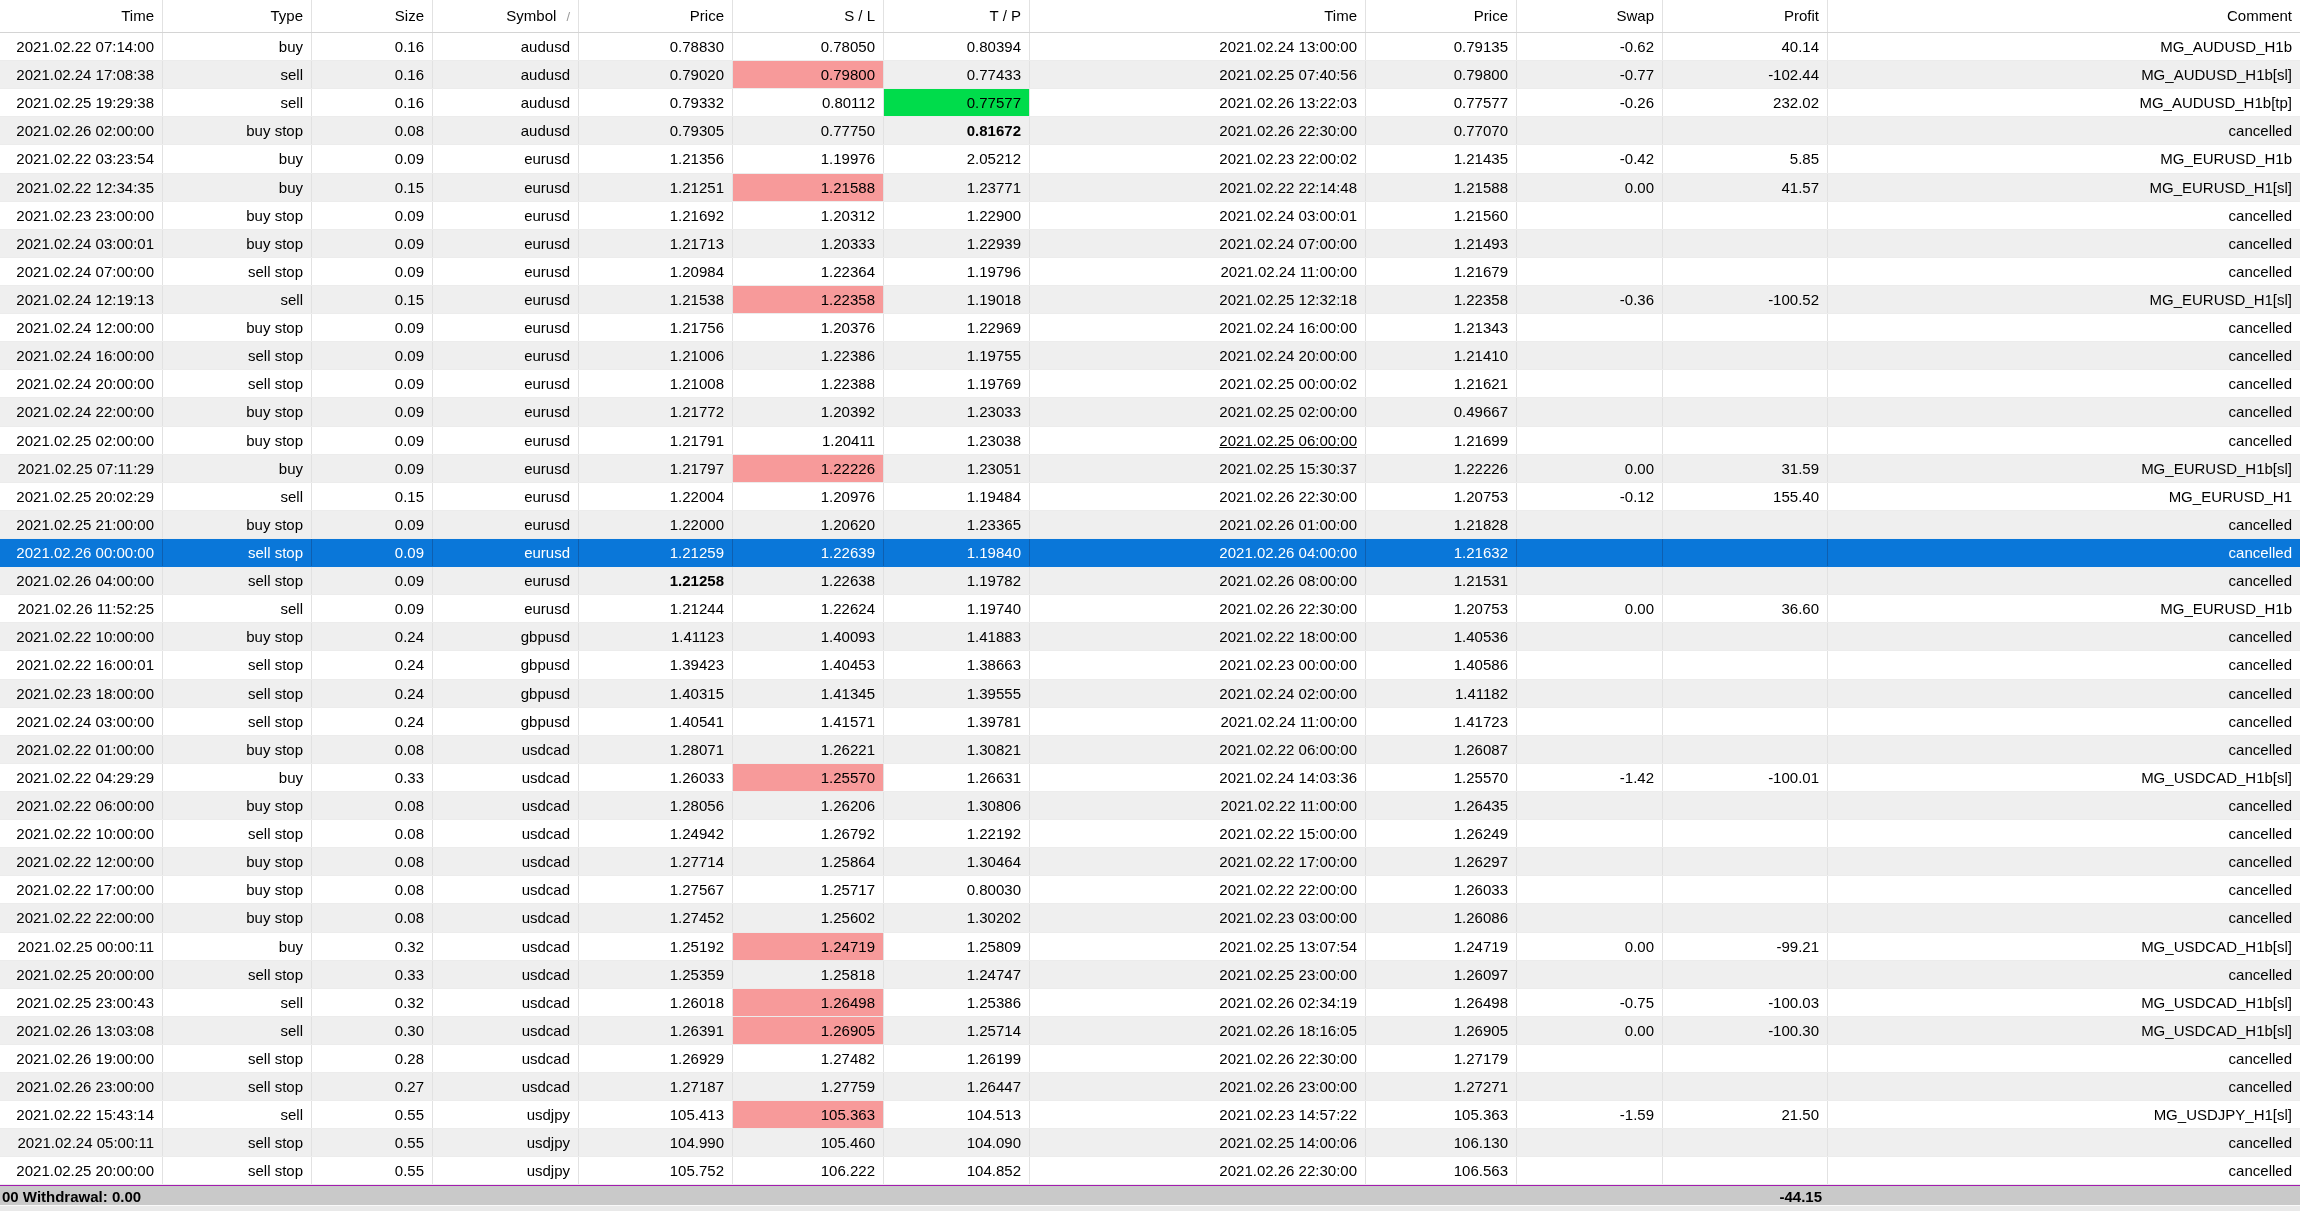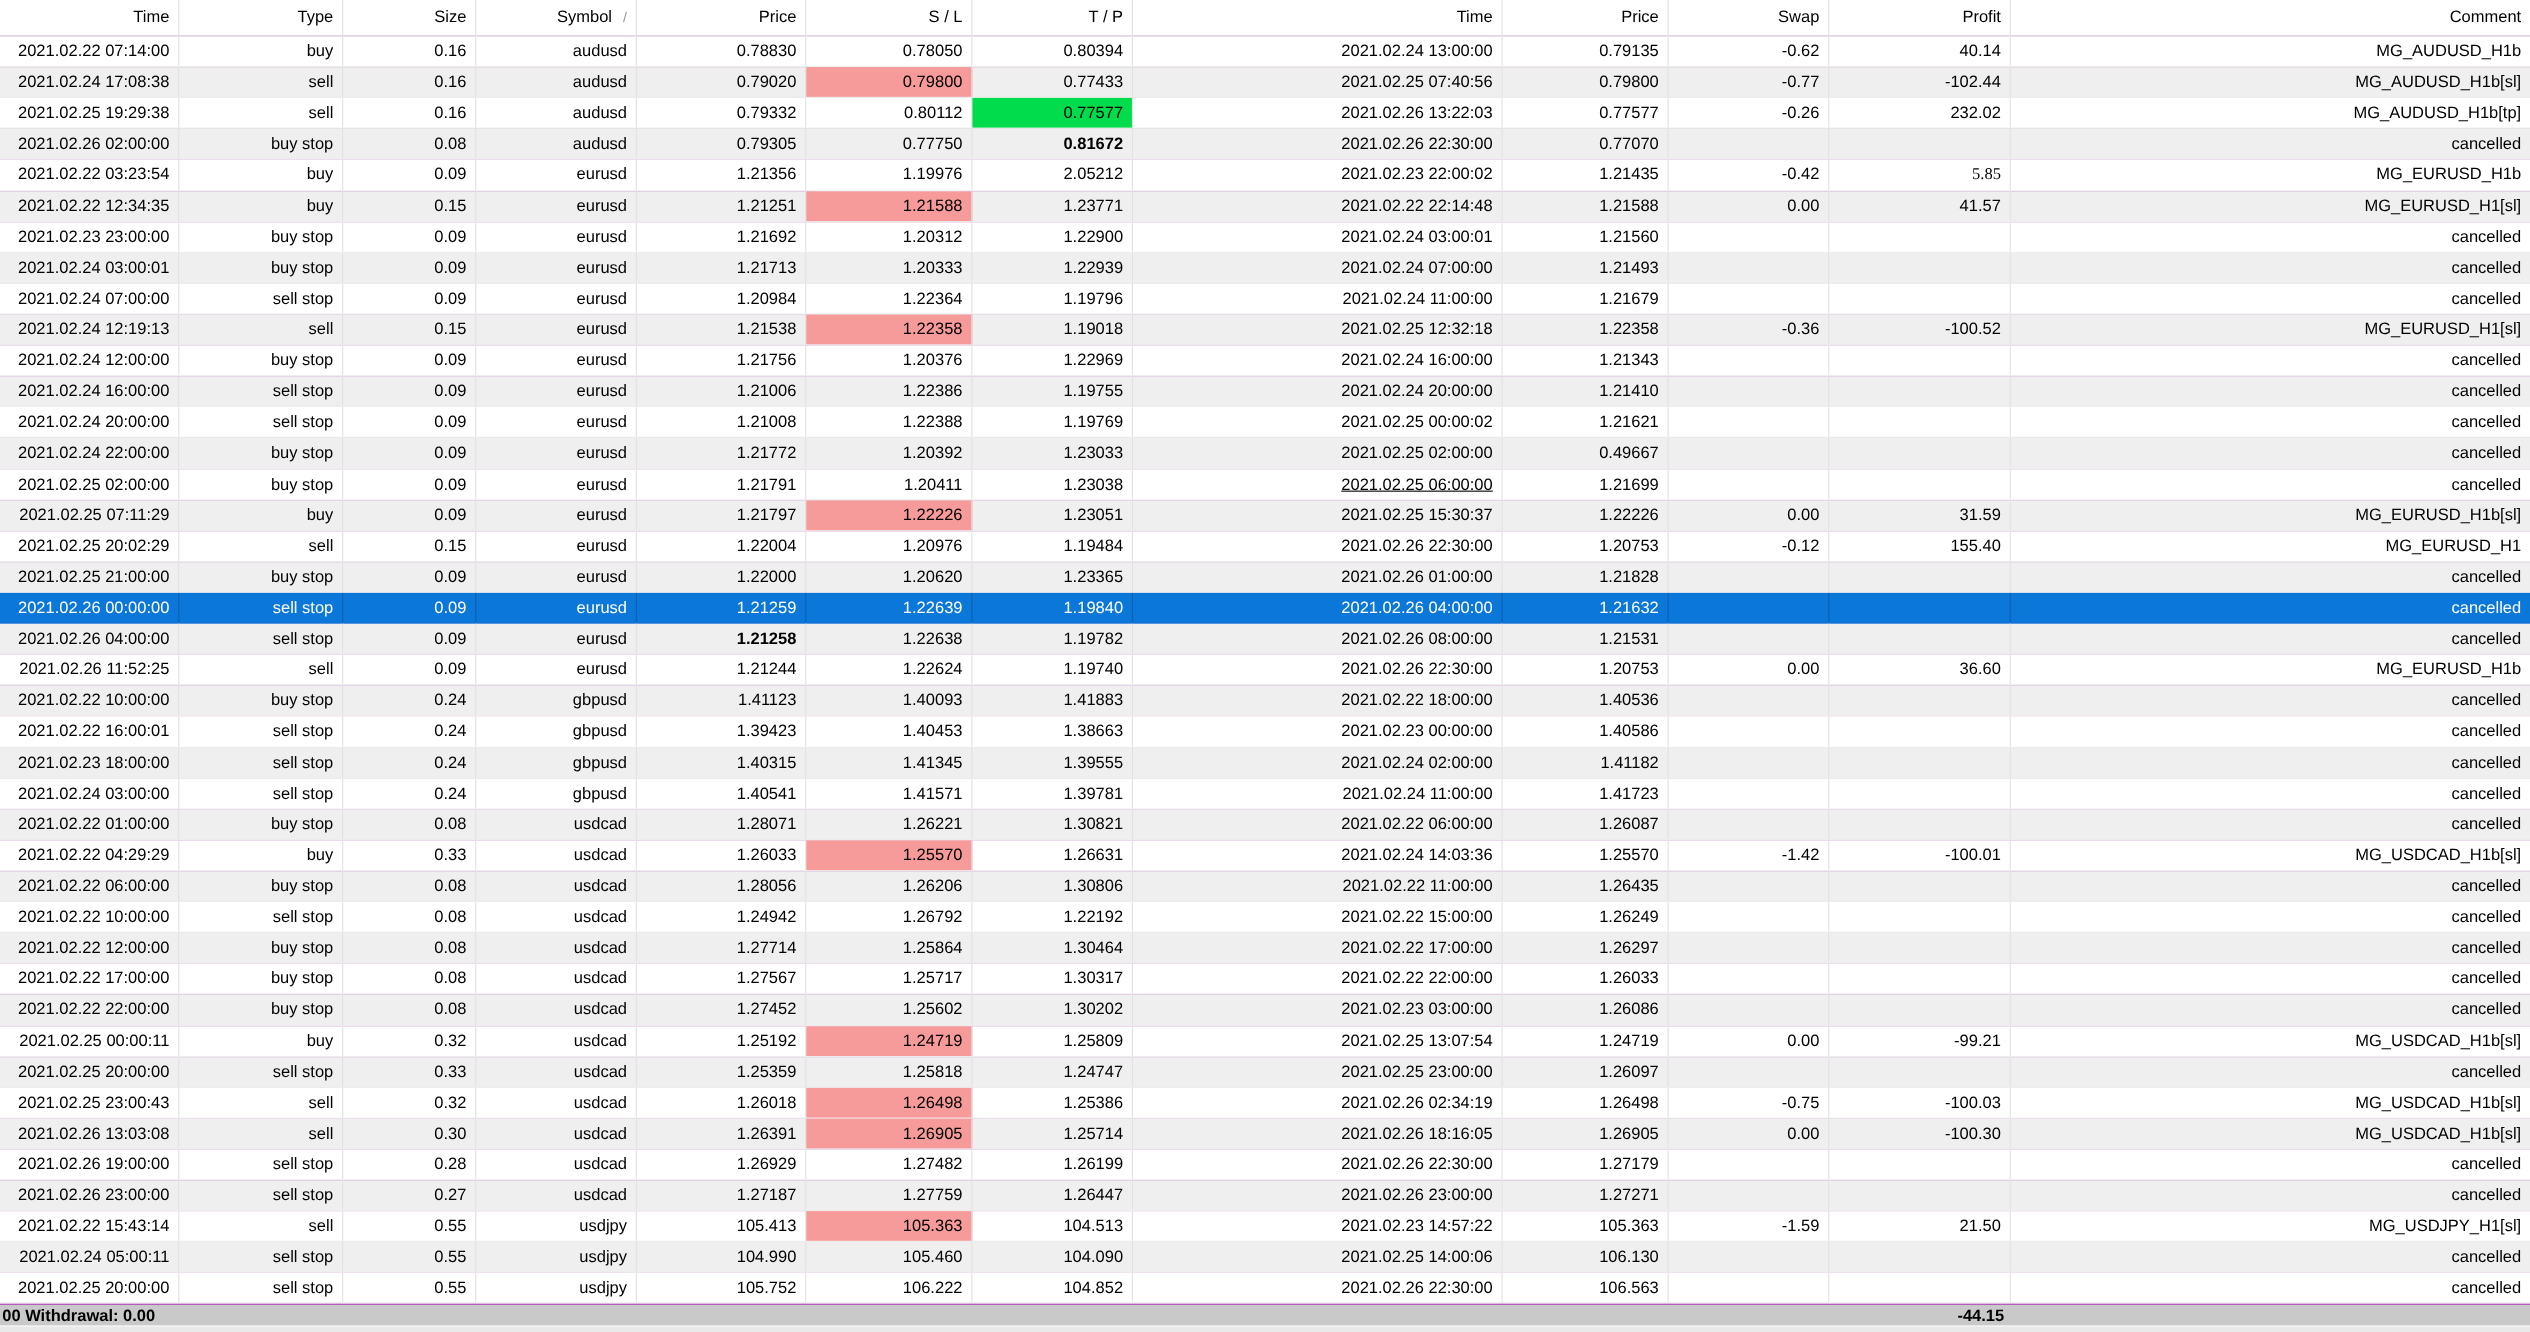--- a/index.html
+++ b/index.html
@@ -149,21 +149,21 @@
         <div class="cell" style="width: 163px;">2021.02.22 03:23:54</div>
         <div class="cell" style="width: 149px;">buy</div>
         <div class="cell" style="width: 121px;">0.09</div>
         <div class="cell" style="width: 146px;">eurusd</div>
         <div class="cell" style="width: 154px;">1.21356</div>
         <div class="cell" style="width: 151px;">1.19976</div>
         <div class="cell" style="width: 146px;">2.05212</div>
         <div class="cell" style="width: 336px;">2021.02.23 22:00:02</div>
         <div class="cell" style="width: 151px;">1.21435</div>
         <div class="cell" style="width: 146px;">-0.42</div>
-        <div class="cell" style="width: 165px; font-family: Liberation Serif, serif;">5.85</div>
+        <div class="cell" style="width: 165px;">5.85</div>
         <div class="cell" style="width: 472px;">MG_EURUSD_H1b</div>
       </div>
       <div class="row alt">
         <div class="cell" style="width: 163px;">2021.02.22 12:34:35</div>
         <div class="cell" style="width: 149px;">buy</div>
         <div class="cell" style="width: 121px;">0.15</div>
         <div class="cell" style="width: 146px;">eurusd</div>
         <div class="cell" style="width: 154px;">1.21251</div>
         <div class="cell hl-pink" style="width: 151px;">1.21588</div>
         <div class="cell" style="width: 146px;">1.23771</div>
@@ -509,21 +509,21 @@
         <div class="cell" style="width: 165px;"></div>
         <div class="cell" style="width: 472px;">cancelled</div>
       </div>
       <div class="row">
         <div class="cell" style="width: 163px;">2021.02.22 17:00:00</div>
         <div class="cell" style="width: 149px;">buy stop</div>
         <div class="cell" style="width: 121px;">0.08</div>
         <div class="cell" style="width: 146px;">usdcad</div>
         <div class="cell" style="width: 154px;">1.27567</div>
         <div class="cell" style="width: 151px;">1.25717</div>
-        <div class="cell" style="width: 146px;">1.30317</div>
+        <div class="cell" style="width: 146px;">0.80030</div>
         <div class="cell" style="width: 336px;">2021.02.22 22:00:00</div>
         <div class="cell" style="width: 151px;">1.26033</div>
         <div class="cell" style="width: 146px;"></div>
         <div class="cell" style="width: 165px;"></div>
         <div class="cell" style="width: 472px;">cancelled</div>
       </div>
       <div class="row alt">
         <div class="cell" style="width: 163px;">2021.02.22 22:00:00</div>
         <div class="cell" style="width: 149px;">buy stop</div>
         <div class="cell" style="width: 121px;">0.08</div>

